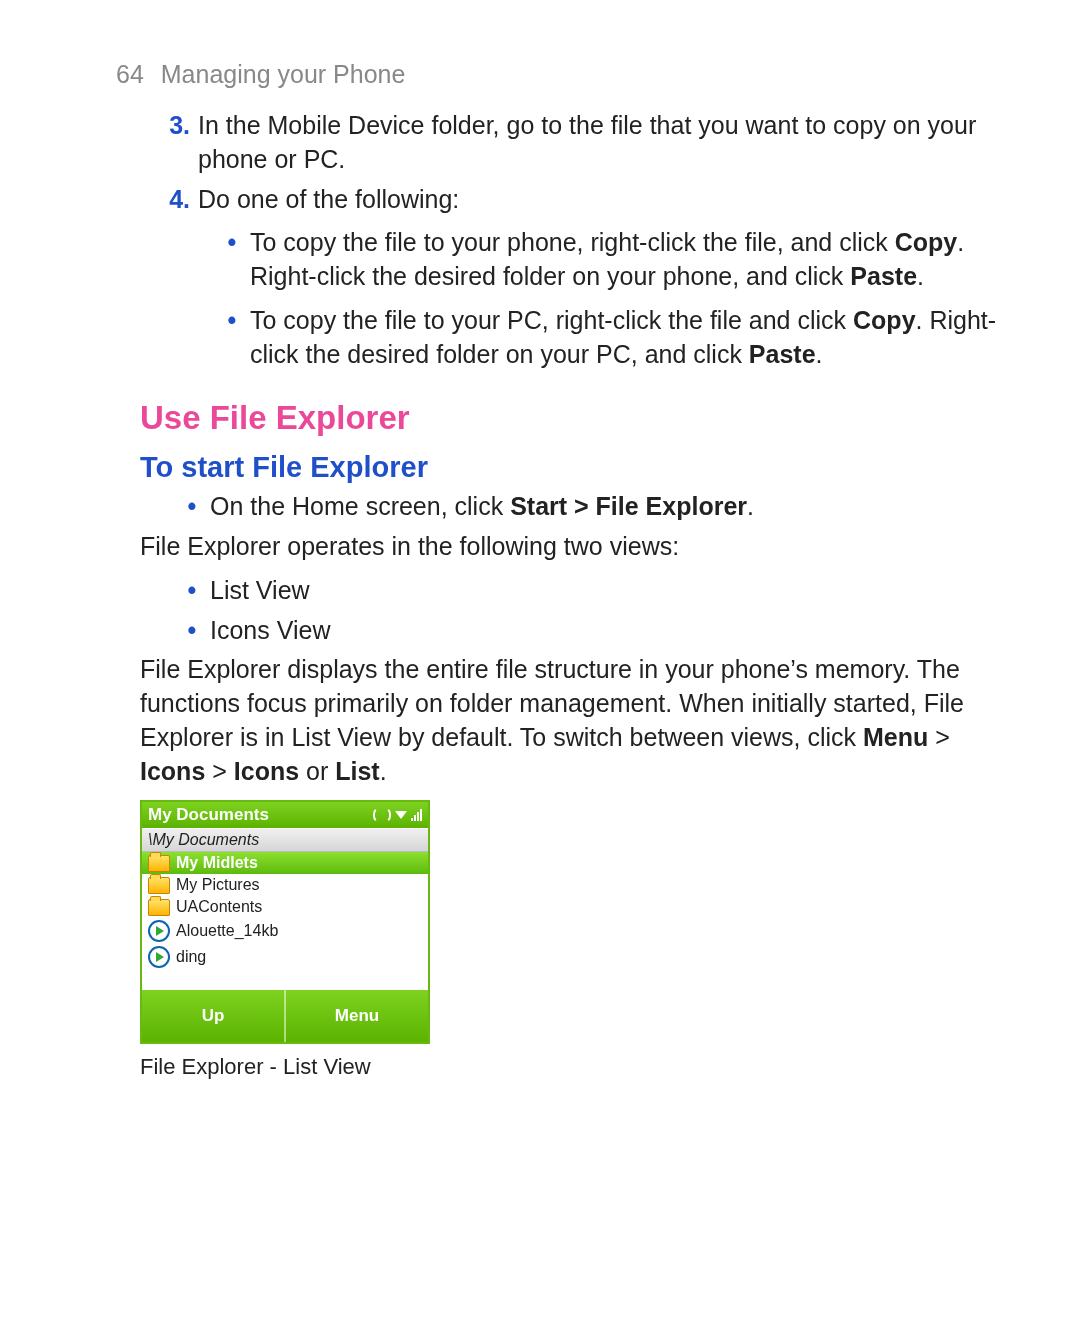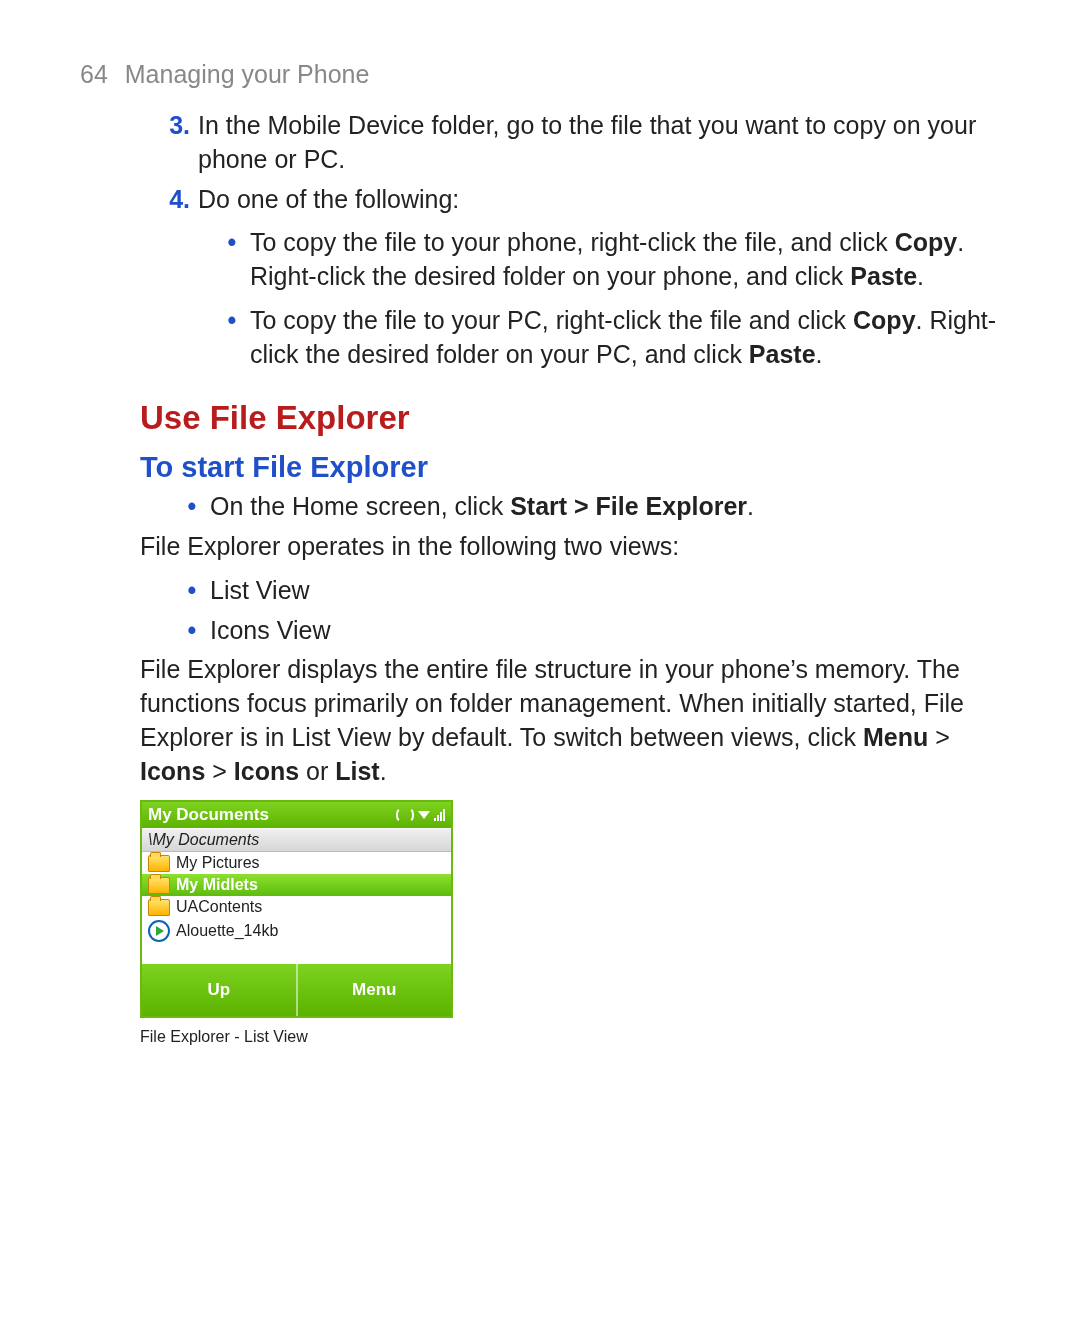--- a/index.html
+++ b/index.html
@@ -11,21 +11,21 @@
     width: 1080px;
   }
   .page {
     padding: 60px 80px 80px 80px;
   }
   .page-header {
     font-size: 25px;
     color: #888;
     margin-bottom: 20px;
   }
-  .page-number { margin-right: 10px; }
+  .page-number { margin-right: 10px; margin-left: 36px; }
   .ordered-step {
     display: flex;
     margin: 6px 0 6px 80px;
     font-size: 25px;
     line-height: 1.35;
   }
   .step-num {
     color: #2050c9;
     font-weight: 700;
     width: 30px;
@@ -47,42 +47,42 @@
     line-height: 1.35;
   }
   .bullet-dot {
     color: #2050c9;
     font-weight: 900;
     flex: 0 0 24px;
     text-align: center;
     margin-right: 6px;
   }
   h2.section-heading {
-    color: #b91c1c;
+    color: #ec4899;
     font-size: 33px;
     font-weight: 700;
     margin: 28px 0 4px 60px;
   }
   .body-para {
     font-size: 25px;
     line-height: 1.35;
     margin: 4px 0 10px 60px;
   }
   h3.sub-heading {
     color: #2050c9;
     font-size: 29px;
     font-weight: 700;
     margin: 14px 0 2px 60px;
   }
   b { font-weight: 700; }
 
   
   .shot-wrap {
     margin: 12px 0 8px 60px;
-    width: 313px;
+    width: 290px;
   }
   .shot {
     border: 2px solid #6ab90e;
   }
   .shot-titlebar {
     background: linear-gradient(#7ed321, #5cb200);
     color: #fff;
     display: flex;
     align-items: center;
     font-size: 17px;
@@ -174,21 +174,21 @@
     font-family: Tahoma, Arial, sans-serif;
     font-size:17px; font-weight:700; color:#fff;
   }
   .shot-softkeys .sk {
     flex:1; text-align:center; padding:16px 0;
   }
   .shot-softkeys .sep {
     width:2px; background:rgba(255,255,255,0.5);
   }
   .caption {
-    font-size: 16px;
+    font-size: 22px;
     margin: 10px 0 0 60px;
     color:#222;
   }
   
   .rich span { white-space: pre-wrap; text-align: center; }
 </style>
 </head>
 <body>
 
 <div class="page">
@@ -259,35 +259,39 @@
           <span class="signal-icon">
               <span></span>
               <span></span>
               <span></span>
               <span></span>
             </span>
         </span>
       </div>
       <div class="shot-path">\My Documents</div>
       <div class="shot-list" id="shot-list">
+          <div class="shot-row selected">
+            <div class="folder-icon"></div>
+            <div>My Midlets</div>
+          </div>
           <div class="shot-row">
             <div class="folder-icon"></div>
             <div>My Pictures</div>
           </div>
-          <div class="shot-row selected">
-            <div class="folder-icon"></div>
-            <div>My Midlets</div>
-          </div>
           <div class="shot-row">
             <div class="folder-icon"></div>
             <div>UAContents</div>
           </div>
           <div class="shot-row">
             <div class="media-icon"></div>
             <div>Alouette_14kb</div>
+          </div>
+          <div class="shot-row">
+            <div class="media-icon"></div>
+            <div>ding</div>
           </div>
         </div>
       <div class="shot-gap"></div>
       <div class="shot-softkeys">
         <div class="sk">Up</div>
         <div class="sep"></div>
         <div class="sk">Menu</div>
       </div>
     </div>
   </div>

